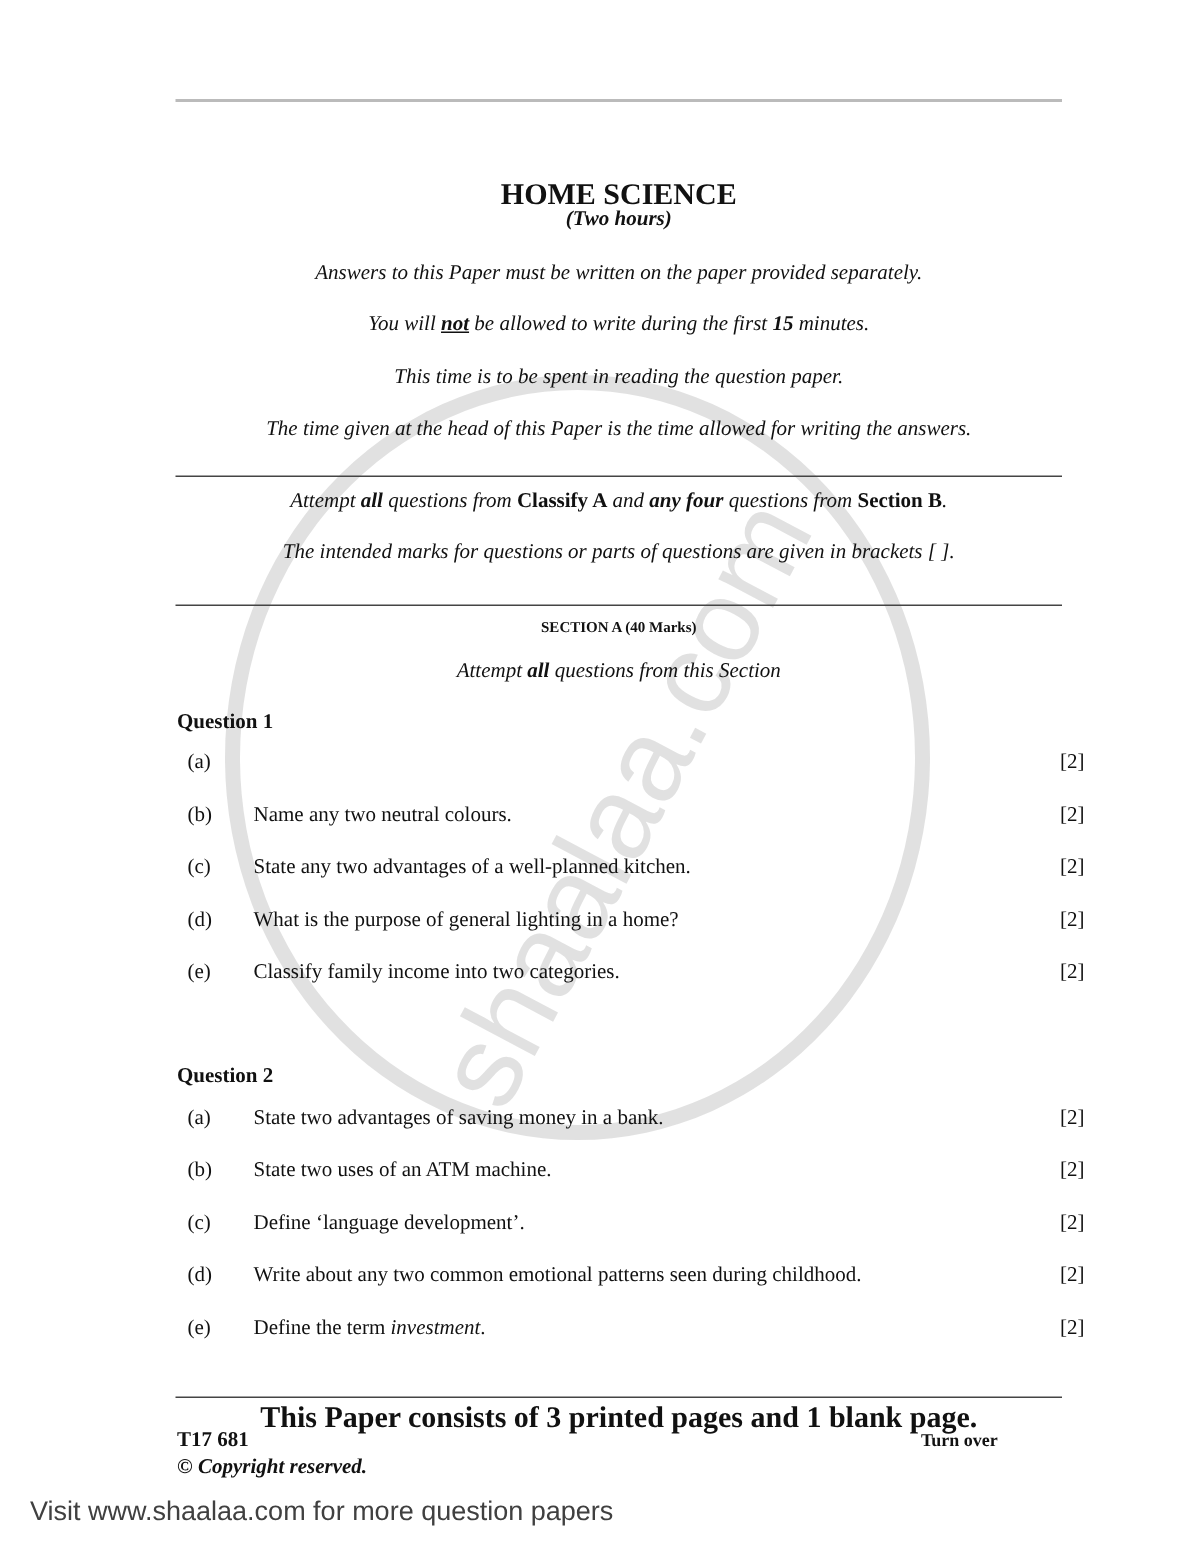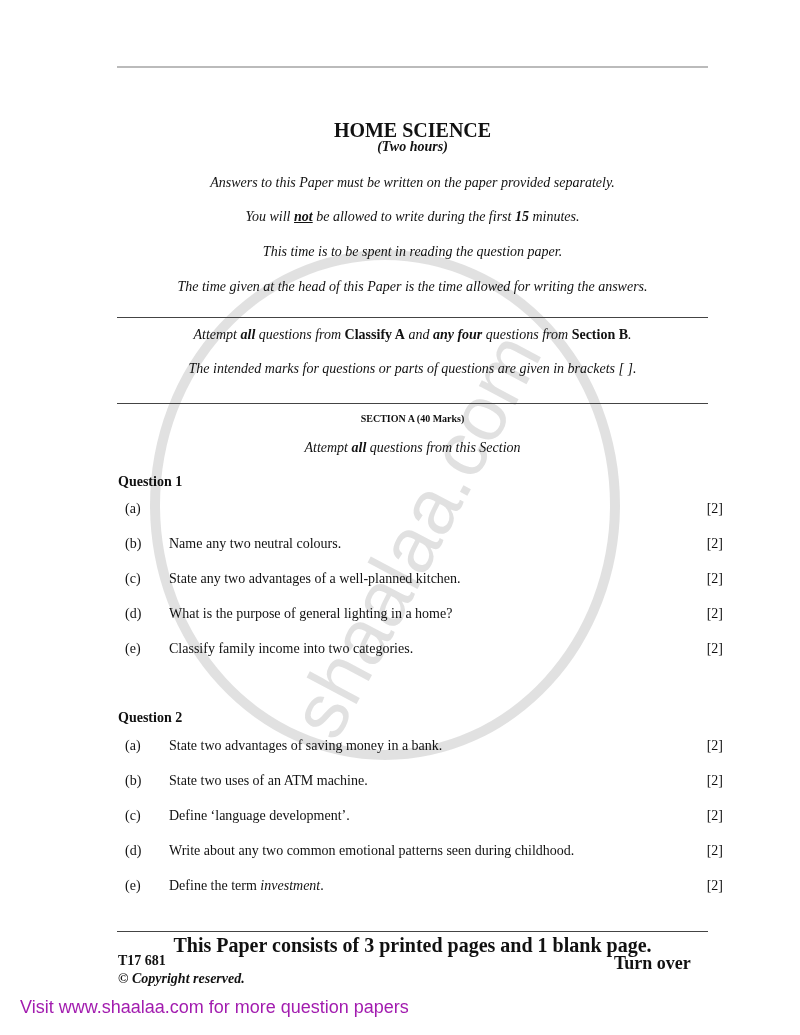--- a/index.html
+++ b/index.html
@@ -14,23 +14,23 @@
     .ital { font-style: italic; font-size: 14px; }
     .subtitle { top: 139px; font-weight: bold; font-style: italic; font-size: 14px; }
     .section-title { font-size: 10px; font-weight: bold; }
     .qhead { position: absolute; left: 118px; font-size: 14px; font-weight: bold; }
     .qrow { position: absolute; left: 118px; width: 605px; height: 20px; font-size: 14px; }
     .qrow .lbl { position: absolute; left: 7px; }
     .qrow .txt { position: absolute; left: 51px; }
     .qrow .mk { position: absolute; right: 0; }
     .footer-note { position: absolute; left: 117px; width: 591px; text-align: center; top: 934px; font-size: 20px; font-weight: bold; }
     .code { position: absolute; left: 118px; top: 953px; font-size: 14px; font-weight: bold; }
-    .turn { position: absolute; left: 614px; top: 953px; font-size: 18px; font-weight: bold; }
+    .turn { position: absolute; left: 614px; top: 953px; font-size: 12px; font-weight: bold; }
     .copy { position: absolute; left: 118px; top: 971px; font-size: 14px; font-weight: bold; font-style: italic; }
-    .visit { position: absolute; left: 20px; top: 997px; font-family: "Liberation Sans", "DejaVu Sans", sans-serif; font-size: 18px; color: #a21caf; }
+    .visit { position: absolute; left: 20px; top: 997px; font-family: "Liberation Sans", "DejaVu Sans", sans-serif; font-size: 18px; color: #404040; }
     .watermark { position: absolute; left: 150px; top: 250px; width: 470px; height: 510px; border: 10px solid rgba(170,170,170,0.35); border-radius: 50%; pointer-events: none; box-sizing: border-box; }
     .wm-text { position: absolute; left: 195px; top: 490px; font-family: "Liberation Sans", "DejaVu Sans", sans-serif; font-size: 78px; color: rgba(170,170,170,0.35); transform: rotate(-62deg); transform-origin: center; pointer-events: none; white-space: nowrap; }
   </style>
 </head>
 <body>
 
 <div class="watermark"></div>
 <div class="wm-text">shaalaa.com</div>
 
 <div class="hr top"></div>

